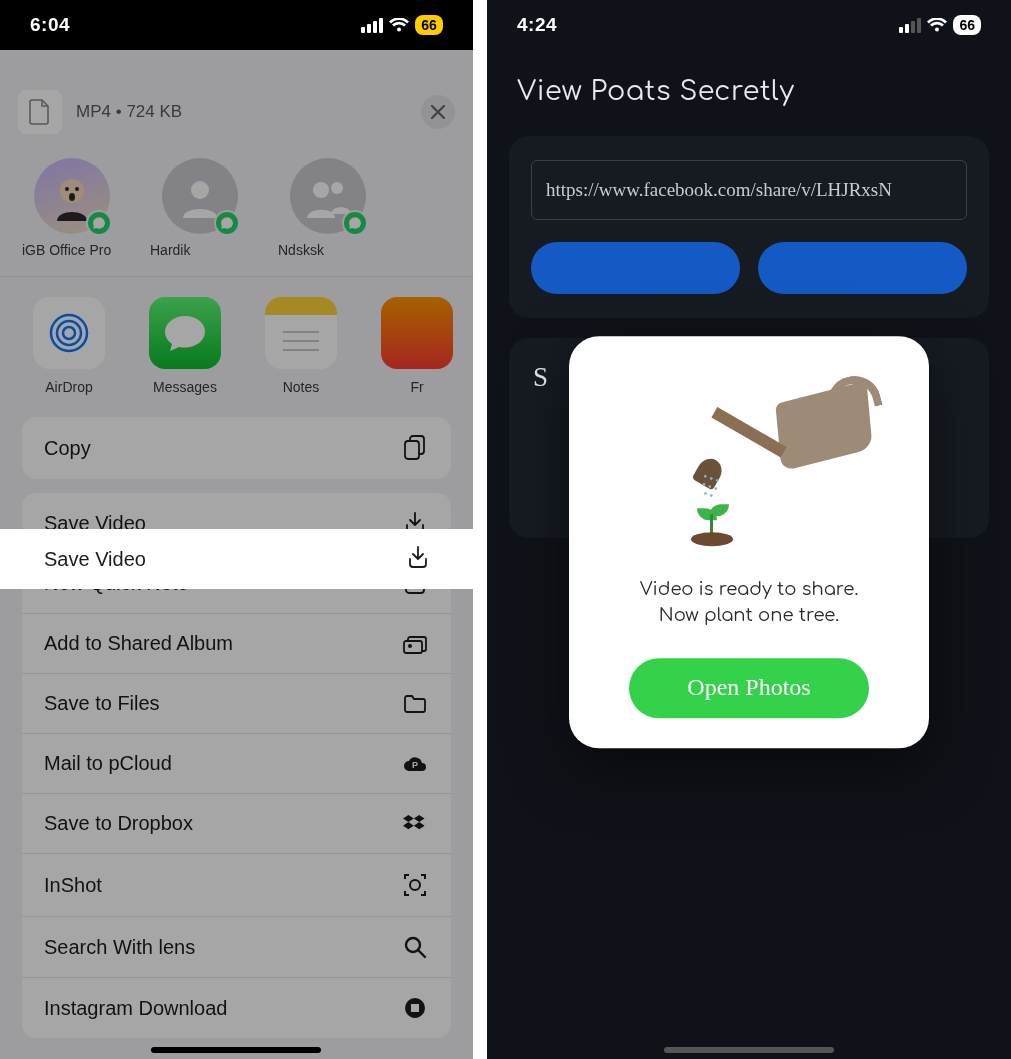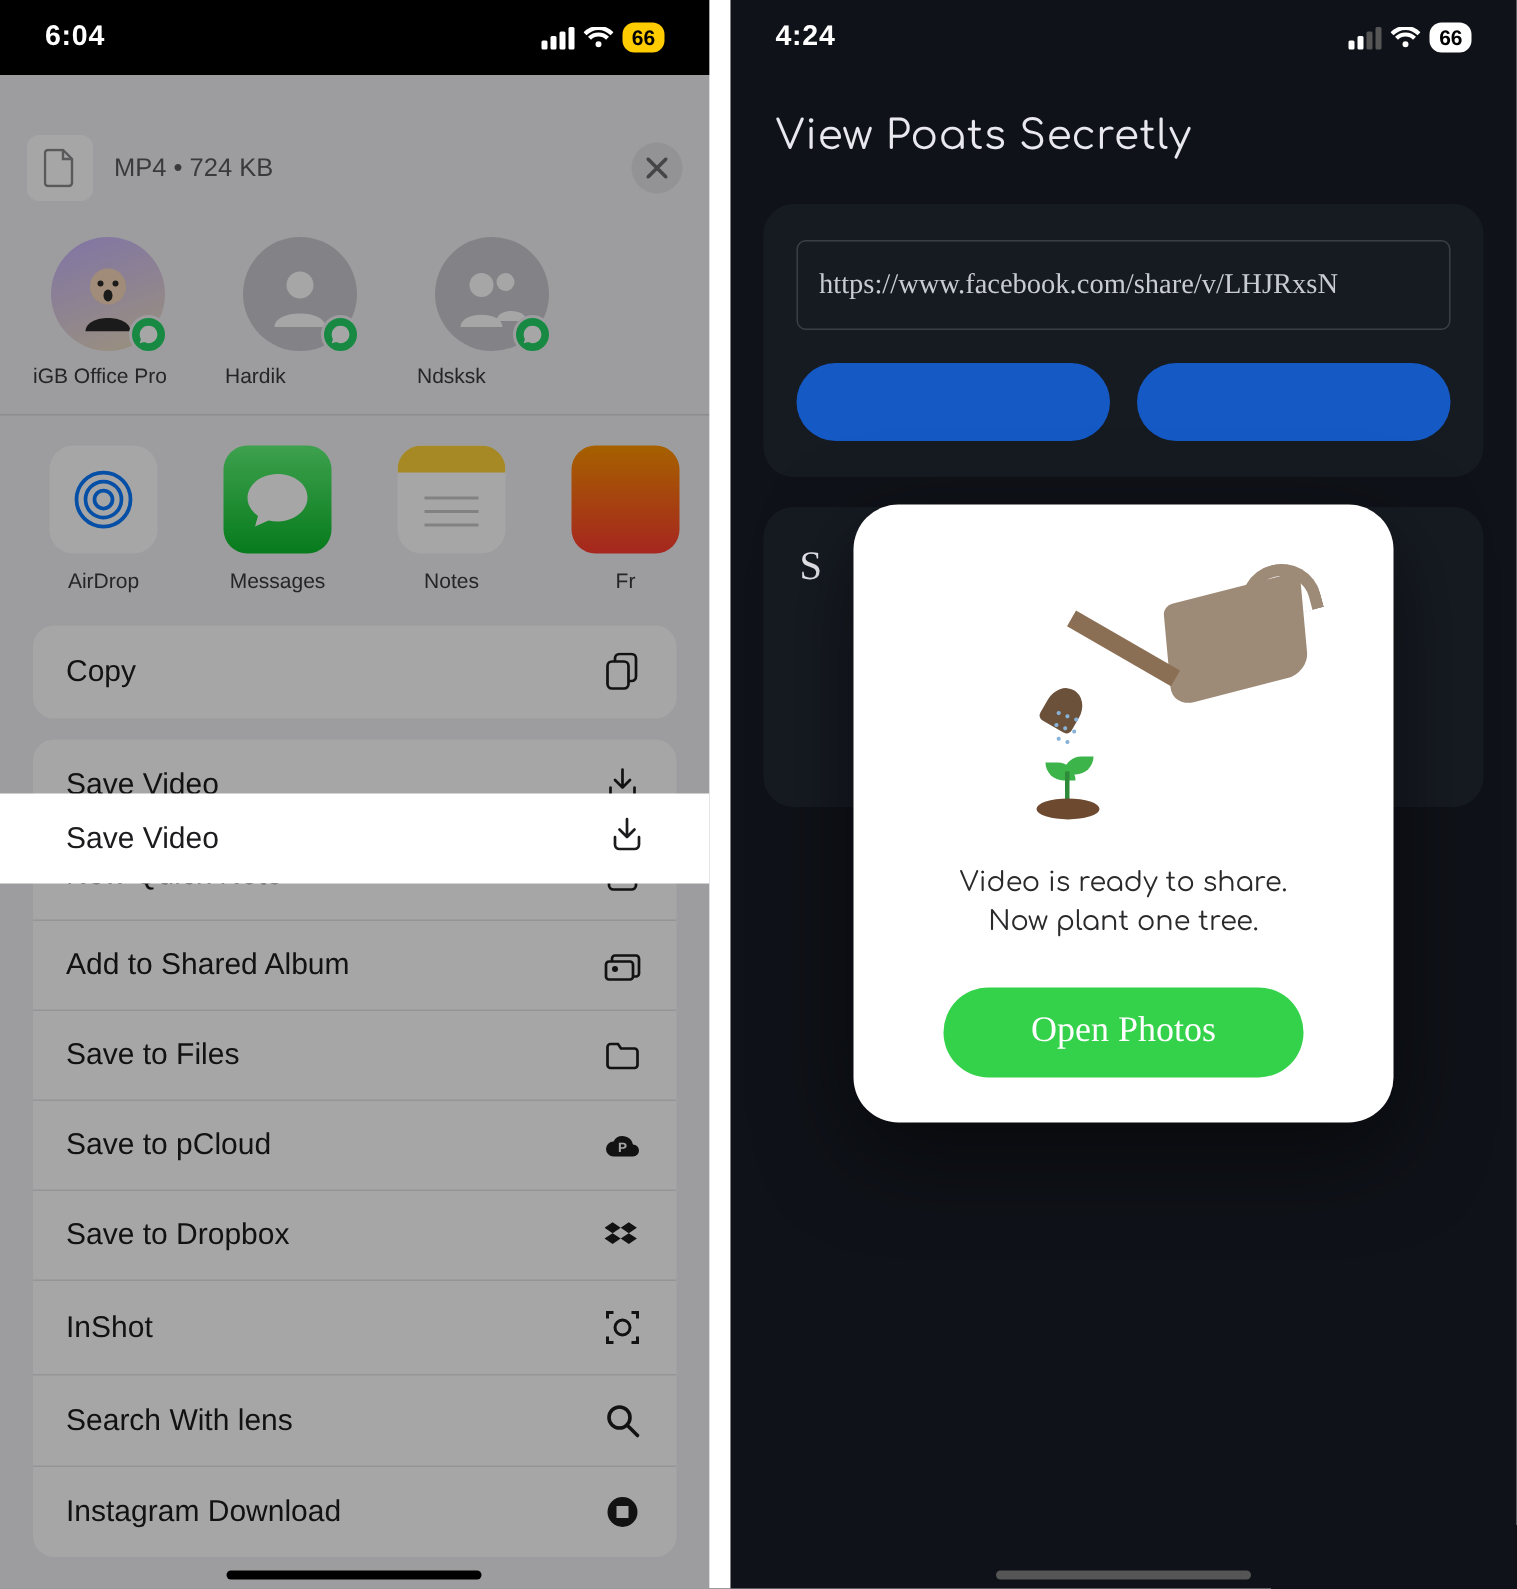--- a/index.html
+++ b/index.html
@@ -425,21 +425,21 @@
       </div>
       <div class="action-item">
         <span>Save to Files</span>
         <span class="ai-icon">
             <svg width="24" height="20" viewBox="0 0 24 20">
               <path d="M2 4a2 2 0 012-2h5l2 3h9a2 2 0 012 2v9a2 2 0 01-2 2H4a2 2 0 01-2-2z" fill="none" stroke="currentColor" stroke-width="1.8"></path>
             </svg>
           </span>
       </div>
       <div class="action-item">
-        <span>Save to pCloud</span>
+        <span>Mail to pCloud</span>
         <span class="ai-icon">
             <svg width="26" height="18" viewBox="0 0 26 18">
               <path d="M7 16a5 5 0 010-10 7 7 0 0113 2 4 4 0 010 8z" fill="currentColor"></path>
               <text x="13" y="13" font-size="9" fill="#fff" text-anchor="middle" font-weight="700">P</text>
             </svg>
           </span>
       </div>
       <div class="action-item">
         <span>Save to Dropbox</span>
         <span class="ai-icon">

